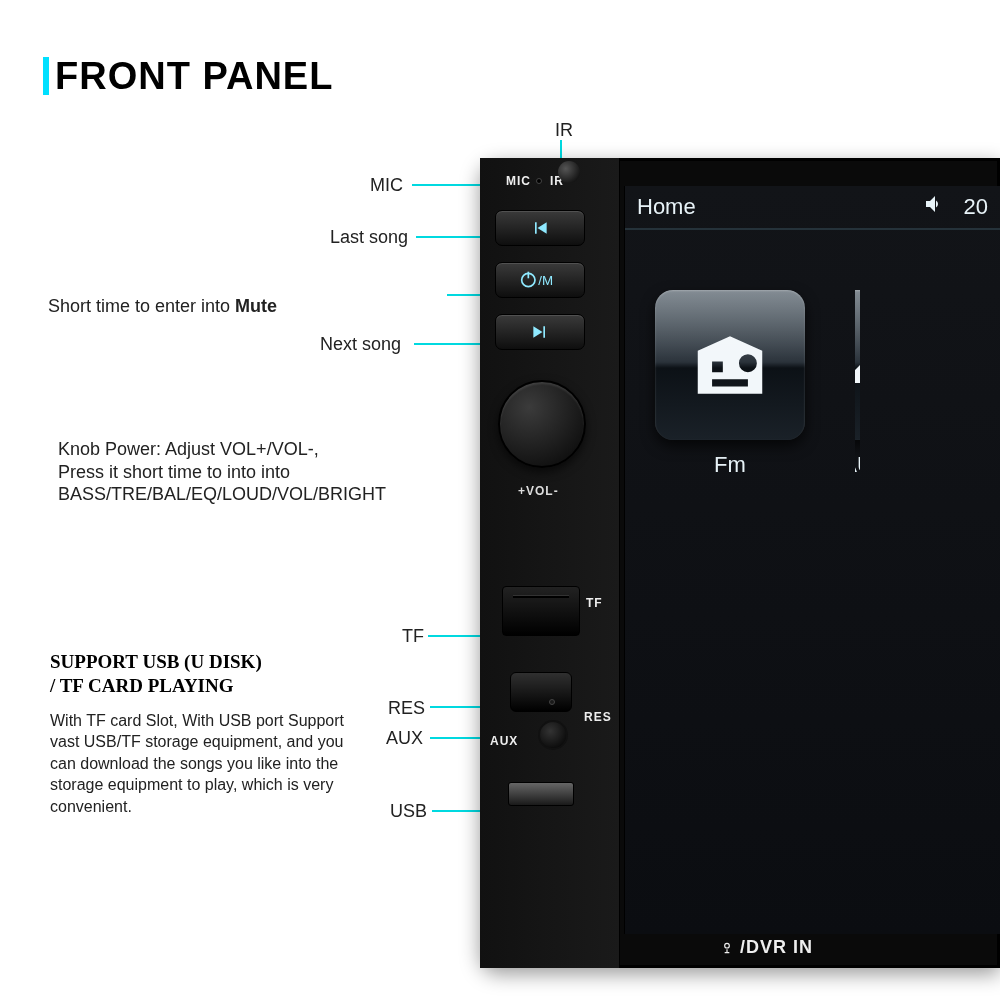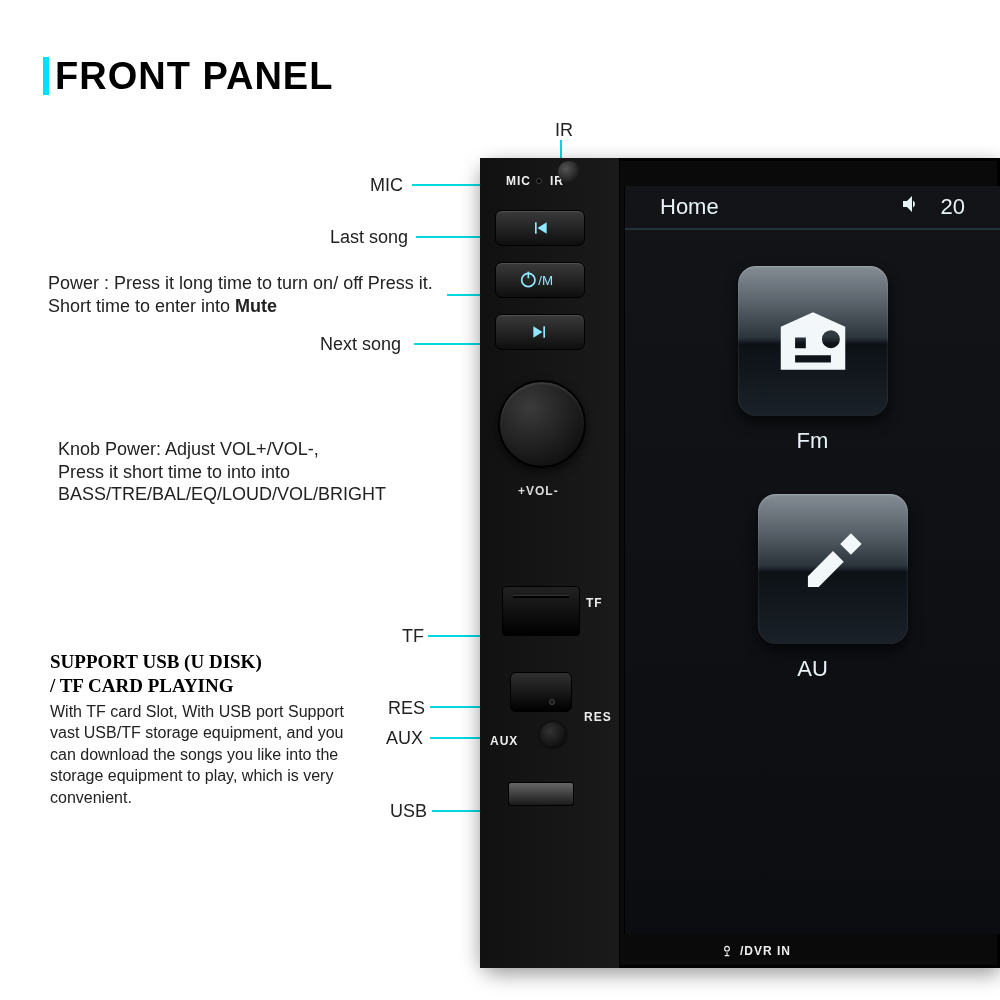--- a/index.html
+++ b/index.html
@@ -23,21 +23,21 @@
   .line-2{top:236px;left:416px;width:74px}
   .line-3{top:294px;left:447px;width:44px}
   .line-4{top:343px;left:414px;width:76px}
   .line-5{top:635px;left:428px;width:62px}
   .line-6{top:706px;left:430px;width:60px}
   .line-7{top:737px;left:430px;width:60px}
   .line-8{top:810px;left:432px;width:58px}
   .vline{position:absolute;width:2px;background:#00d9e0}
   .vline-ir{top:140px;left:560px;height:30px}
   .support{position:absolute;top:650px;left:50px;max-width:300px}
-  .support-head{font-family:"Times New Roman",serif;font-weight:700;font-size:19px;line-height:1.25;margin-bottom:3px}
+  .support-head{font-family:"Times New Roman",serif;font-weight:700;font-size:19px;line-height:1.25;margin-bottom:12px}
   .support-body{font-size:16px;line-height:1.35;color:#222}
   .device{position:absolute;top:158px;left:480px;width:520px;height:810px;background:#0a0a0a;border-radius:18px 0 0 18px;box-shadow:inset 0 0 0 3px #000, 0 6px 20px rgba(0,0,0,.4)}
   .bezel-side{position:absolute;top:0;left:0;width:140px;height:100%;background:linear-gradient(90deg,#111,#1a1a1a);border-right:1px solid #000}
   .dev-label{position:absolute;color:#eee;font-size:12px;font-weight:700;letter-spacing:1px}
   .mic-label{top:16px;left:26px}
   .ir-small{top:16px;left:70px}
   .mic-dot{position:absolute;top:20px;left:56px;width:6px;height:6px;background:#000;border:1px solid #444;border-radius:50%}
   .ir-dome{position:absolute;top:3px;left:78px;width:22px;height:22px;background:radial-gradient(circle at 35% 35%,#555,#000);border-radius:50%}
   .btn{position:absolute;left:15px;width:90px;height:36px;background:linear-gradient(180deg,#3a3a3a,#0e0e0e);border:1px solid #000;border-radius:7px;box-shadow:inset 0 1px 0 rgba(255,255,255,.12)}
   .btn svg{position:absolute;top:50%;left:50%;transform:translate(-50%,-50%);fill:#8fe9ff}
@@ -46,27 +46,27 @@
   .btn-next{top:156px}
   .knob{position:absolute;top:222px;left:18px;width:88px;height:88px;border-radius:50%;background:radial-gradient(circle at 35% 30%,#3b3b3b,#050505);border:2px solid #000;box-shadow:0 4px 10px rgba(0,0,0,.6),inset 0 2px 2px rgba(255,255,255,.1)}
   .vol-txt{position:absolute;top:326px;left:38px;color:#ddd;font-size:12px;font-weight:700;letter-spacing:1px}
   .slot{position:absolute;left:22px;width:78px;height:50px;background:linear-gradient(180deg,#222,#000);border:1px solid #000;border-radius:4px}
   .slot-tf{top:428px}
   .slot-line{position:absolute;top:8px;left:10px;right:10px;height:3px;background:#000;border-top:1px solid #333}
   .res-btn{position:absolute;top:514px;left:30px;width:62px;height:40px;background:linear-gradient(180deg,#303030,#000);border:1px solid #000;border-radius:6px}
   .res-dot{position:absolute;top:26px;right:16px;width:6px;height:6px;background:#1a1a1a;border-radius:50%;border:1px solid #444}
   .aux-jack{position:absolute;top:562px;left:58px;width:30px;height:30px;border-radius:50%;background:radial-gradient(circle at 40% 35%,#333,#000);border:2px solid #111}
   .usb{position:absolute;top:624px;left:28px;width:66px;height:24px;background:linear-gradient(180deg,#666,#1a1a1a);border:1px solid #000;border-radius:3px}
-  .dvr{position:absolute;bottom:10px;left:240px;color:#eee;font-size:12px;font-weight:700;letter-spacing:1px;display:flex;align-items:center;gap:6px}
+  .dvr{position:absolute;bottom:10px;left:240px;color:#eee;font-size:18px;font-weight:700;letter-spacing:1px;display:flex;align-items:center;gap:6px}
   .dvr svg{width:14px;height:14px;fill:none;stroke:#eee;stroke-width:2}
   .screen{position:absolute;top:28px;left:144px;right:0;bottom:34px;background:linear-gradient(180deg,#121418,#0b0d11);border-left:1px solid #000}
-  .statusbar{height:44px;border-bottom:2px solid #25323a;display:flex;align-items:center;padding:0 35px;color:#e8f3f8;font-size:22px;gap:18px}
+  .statusbar{height:44px;border-bottom:2px solid #25323a;display:flex;align-items:center;padding:0 12px;color:#e8f3f8;font-size:22px;gap:18px}
   .statusbar .home{flex:1}
   .spk-icon svg{width:24px;height:24px;fill:#e8f3f8}
-  .grid{display:grid;grid-template-columns:1fr;gap:40px 50px;padding:36px 30px}
+  .grid{display:grid;grid-template-columns:1fr 1fr 1fr 1fr;gap:40px 50px;padding:60px 30px}
   .tile{display:flex;flex-direction:column;align-items:center;gap:12px}
   .tile .glass{width:150px;height:150px;border-radius:18px;background:linear-gradient(180deg,#5a6670 0%,#2b333b 48%,#0c1116 52%,#1a2128 100%);box-shadow:0 6px 14px rgba(0,0,0,.7),inset 0 1px 2px rgba(255,255,255,.25);display:flex;align-items:center;justify-content:center;position:relative;overflow:hidden}
   .tile .glass::after{content:"";position:absolute;top:0;left:0;right:0;height:48%;background:linear-gradient(180deg,rgba(255,255,255,.25),rgba(255,255,255,0));border-radius:18px 18px 0 0}
   .tile .glass svg{width:86px;height:86px;fill:#f2f7fa}
   .tile-label{color:#e8f3f8;font-size:22px}
   .tile-music .glass,.tile-aux .glass{transform:translateX(20px)}
   .tile-music,.tile-aux{overflow:hidden}
 </style>
 </head>
 <body>
@@ -74,21 +74,21 @@
 <div class="title">FRONT PANEL</div>
 
 <div class="ir-label">IR</div>
 <div class="vline vline-ir"></div>
 
 <div class="callout callout-1">MIC</div>
 <div class="line line-1"></div>
 <div class="callout callout-2">Last song</div>
 <div class="line line-2"></div>
 <div class="callout callout-3">
-  <span>Power : Press it long time to turn on/ off Press it.</span><br>
+  <br>
   <span>Short time to enter into </span><span class="mute">Mute</span>
 </div>
 <div class="line line-3"></div>
 <div class="callout callout-4">Next song</div>
 <div class="line line-4"></div>
 <div class="callout callout-5">
   <span>Knob Power: Adjust VOL+/VOL-,</span><br>
   <span>Press it short time to into into</span><br>
   <span>BASS/TRE/BAL/EQ/LOUD/VOL/BRIGHT</span>
 </div>

